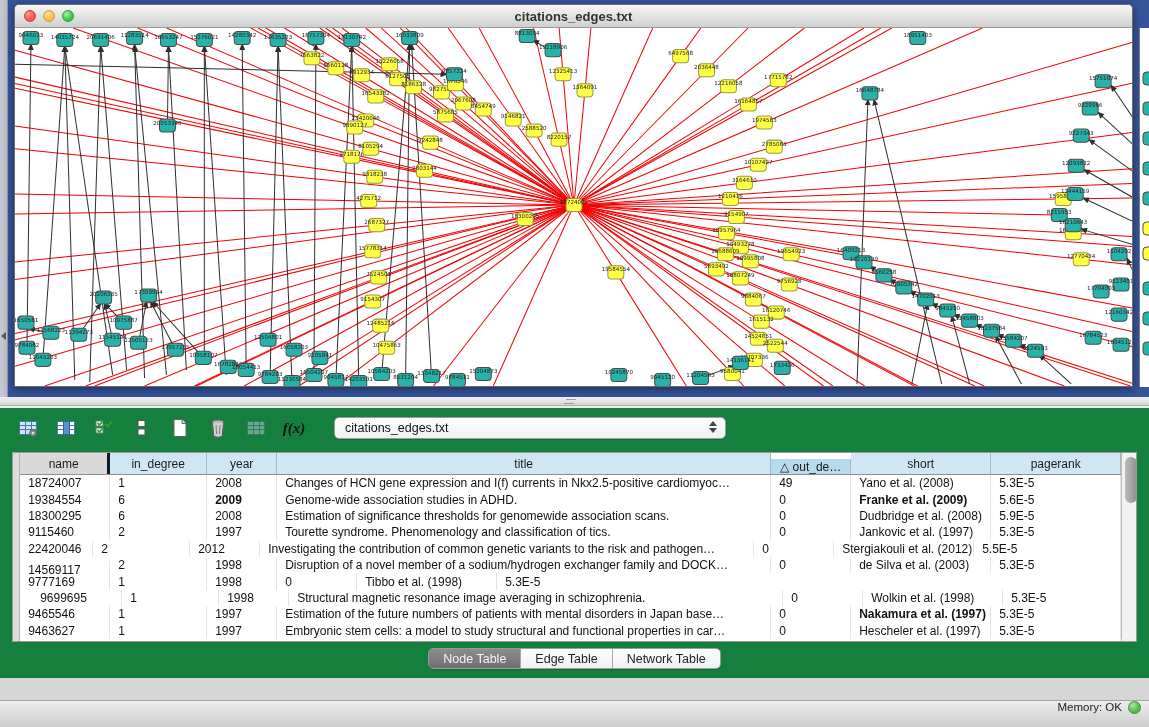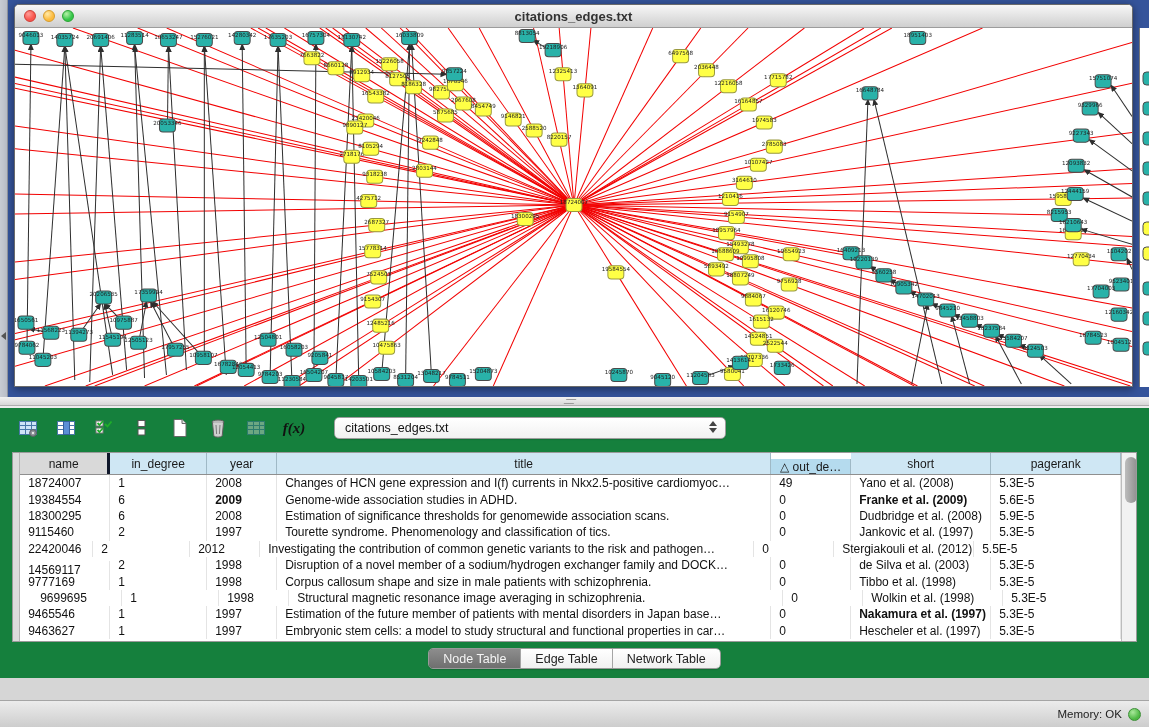--- a/index.html
+++ b/index.html
@@ -89,21 +89,21 @@
   .seg { display:flex; border:1px solid #9a9a9a; border-radius:5px; overflow:hidden; height:21px;
     box-shadow:0 1px 1px rgba(0,0,0,.15); }
   .seg-btn { padding:0 14px; display:flex; align-items:center; font-size:12.5px; color:#222;
     background:linear-gradient(#ffffff,#f0f0f0); border-right:1px solid #a5a5a5; }
   .seg-btn:last-child { border-right:none; }
   .seg-btn.active { background:linear-gradient(#8d8d8d,#6f6f6f); color:#f4f4f4; }
 
   
   .statusbar { position:absolute; left:0; top:700px; width:1149px; height:27px;
     background:linear-gradient(#ececec,#cdcdcd); border-top:1px solid #a5a5a5;
-    display:flex; align-items:center; justify-content:flex-end; font-size:11.5px; color:#222; }
+    display:flex; align-items:flex-start; justify-content:flex-end; font-size:11.5px; color:#222; }
   .mem-dot { width:13px; height:13px; border-radius:50%; margin:0 8px 0 6px;
     background:radial-gradient(circle at 35% 30%,#a9e89b,#4db843 65%); border:1px solid #3c8f36; }
 </style>
 </head>
 <body>
 
 <div class="page">
 
   <div class="left-gutter">
     <div class="collapse-arrow"></div>
@@ -758,39 +758,38 @@
               <div class="tcell" style="width: 70px;">1998</div>
               <div class="tcell" style="width: 494px;">Disruption of a novel member of a sodium/hydrogen exchanger family and DOCK…</div>
               <div class="tcell" style="width: 80px;">0</div>
               <div class="tcell" style="width: 140px;">de Silva et al. (2003)</div>
               <div class="tcell" style="width: 118px; flex: 1 1 0%;">5.3E-5</div>
             </div>
             <div class="trow">
               <div class="tcell" style="width: 90px;">9777169</div>
               <div class="tcell" style="width: 97px;">1</div>
               <div class="tcell" style="width: 70px;">1998</div>
-              <div class="tcell" style="width: 494px;">Corpus callosum shape and size in male patients with schizophrenia.</div>
               <div class="tcell" style="width: 80px;">0</div>
               <div class="tcell" style="width: 140px;">Tibbo et al. (1998)</div>
               <div class="tcell" style="width: 118px; flex: 1 1 0%;">5.3E-5</div>
             </div>
             <div class="trow">
               <div class="tcell" style="width: 90px; margin-left: 12px;">9699695</div>
               <div class="tcell" style="width: 97px;">1</div>
               <div class="tcell" style="width: 70px;">1998</div>
               <div class="tcell" style="width: 494px;">Structural magnetic resonance image averaging in schizophrenia.</div>
               <div class="tcell" style="width: 80px;">0</div>
               <div class="tcell" style="width: 140px;">Wolkin et al. (1998)</div>
               <div class="tcell" style="width: 118px; flex: 1 1 0%;">5.3E-5</div>
             </div>
             <div class="trow">
               <div class="tcell" style="width: 90px;">9465546</div>
               <div class="tcell" style="width: 97px;">1</div>
               <div class="tcell" style="width: 70px;">1997</div>
-              <div class="tcell" style="width: 494px;">Estimation of the future member of patients with mental disorders in Japan base…</div>
+              <div class="tcell" style="width: 494px;">Estimation of the future numbers of patients with mental disorders in Japan base…</div>
               <div class="tcell" style="width: 80px;">0</div>
               <div class="tcell" style="width: 140px; font-weight: bold;">Nakamura et al. (1997)</div>
               <div class="tcell" style="width: 118px; flex: 1 1 0%;">5.3E-5</div>
             </div>
             <div class="trow">
               <div class="tcell" style="width: 90px;">9463627</div>
               <div class="tcell" style="width: 97px;">1</div>
               <div class="tcell" style="width: 70px;">1997</div>
               <div class="tcell" style="width: 494px;">Embryonic stem cells: a model to study structural and functional properties in car…</div>
               <div class="tcell" style="width: 80px;">0</div>

